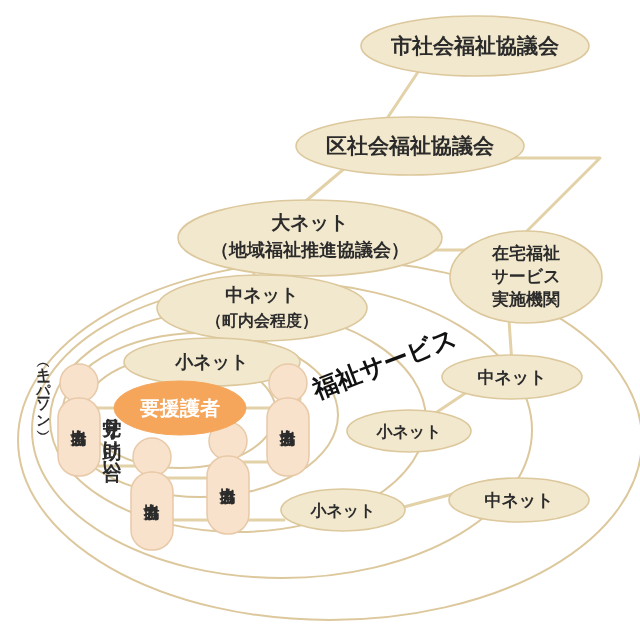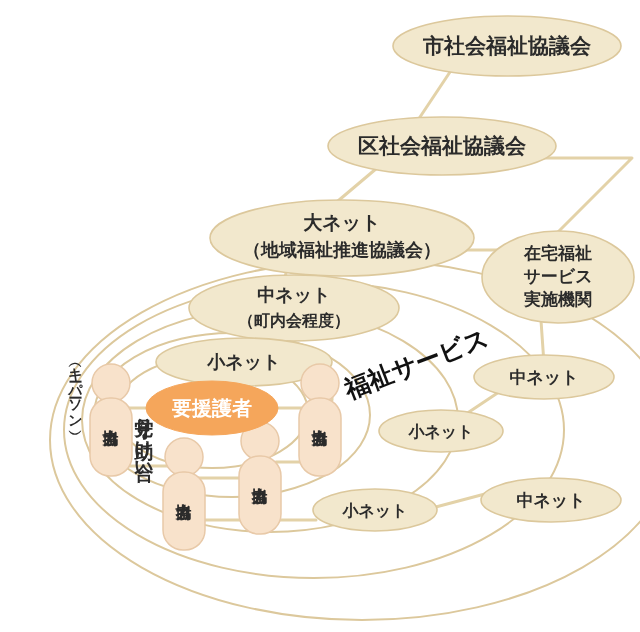--- a/index.html
+++ b/index.html
@@ -14,21 +14,20 @@
     position: relative;
     overflow: hidden;
     font-family: "Liberation Sans", "DejaVu Sans", sans-serif;
   }
   #diagram-root {
     position: absolute;
     left: 0;
     top: 0;
     width: 532px;
     height: 632px;
-    margin-left: 32px;
   }
   svg.diagram-canvas {
     position: absolute;
     left: 0;
     top: 0;
     width: 640px;
     height: 632px;
     display: block;
   }
   .node-label {

